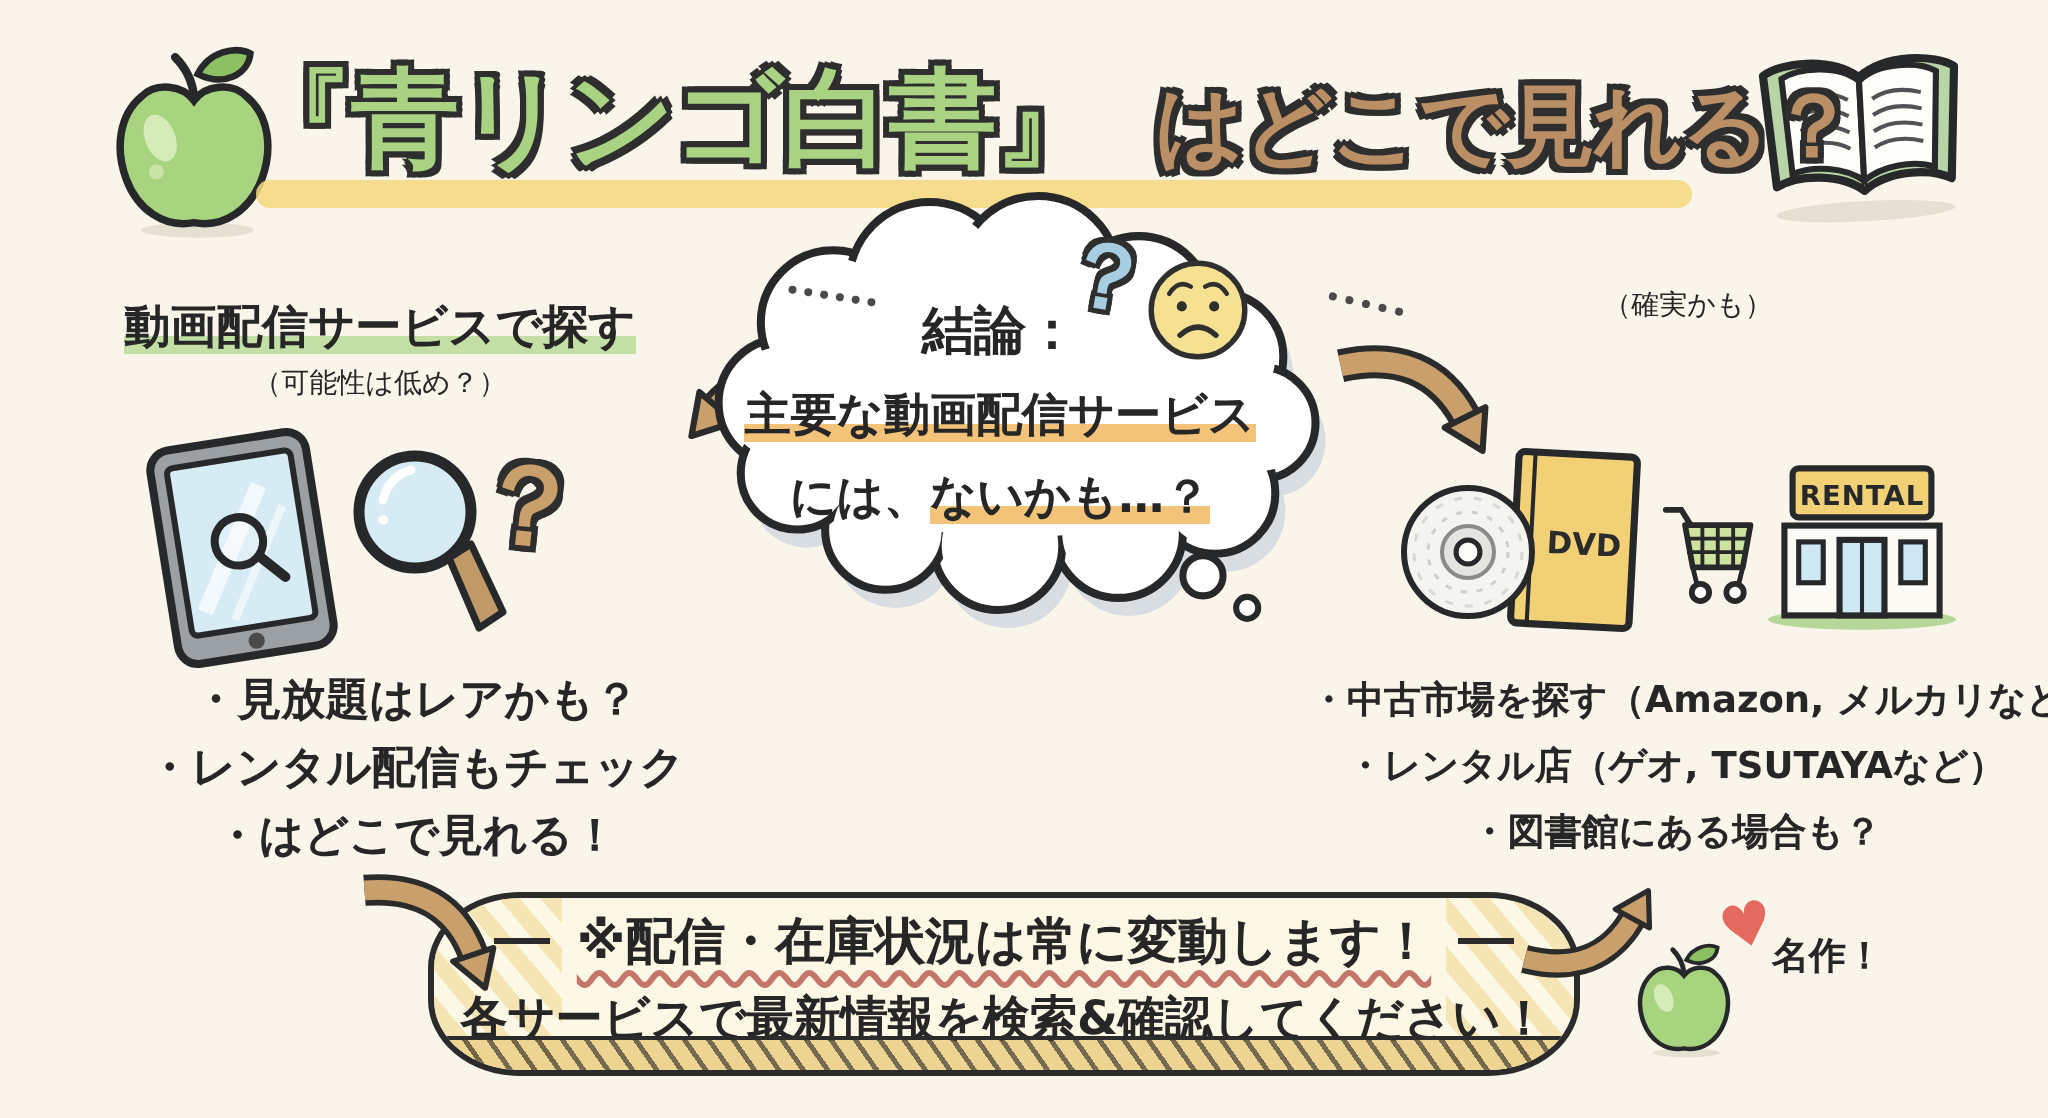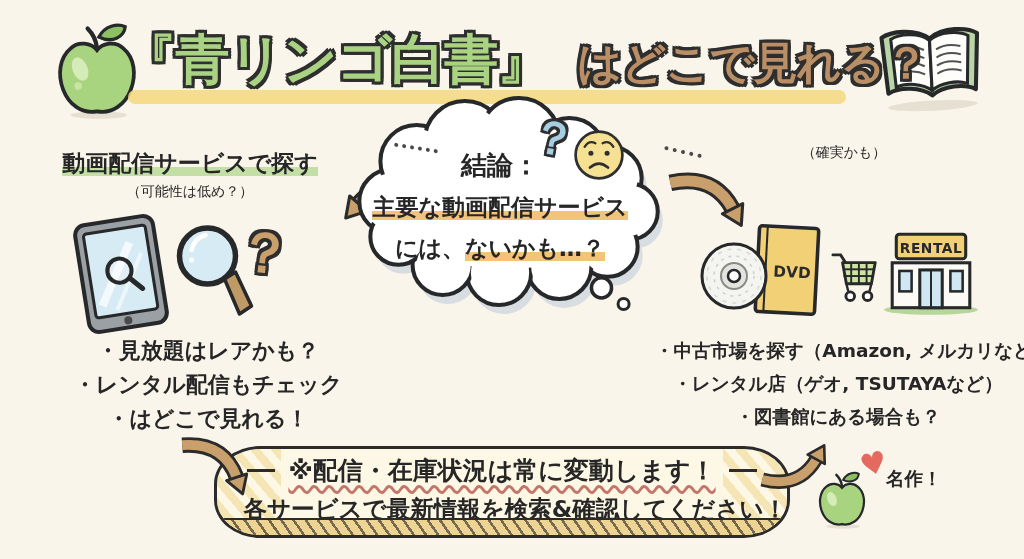--- a/index.html
+++ b/index.html
@@ -47,21 +47,21 @@
   .banner { left:214px; top:446px; width:576px; height:92px; background:var(--banner-cream,#fdf8e6);
             border:3.5px solid #2b2b2b; border-radius:46px / 38px; z-index:1; overflow:hidden; box-sizing:border-box; }
   .cap { position:absolute; top:0; bottom:0; width:64px;
          background:repeating-linear-gradient(50deg, rgba(240,216,148,.6) 0 8px, rgba(255,255,255,0) 8px 16px); }
   .cap.left{ left:0; } .cap.right{ right:0; }
   .banner-band { position:absolute; left:0; right:0; bottom:0; height:15px; border-top:2.5px solid #2b2b2b;
          background:repeating-linear-gradient(55deg, rgba(72,58,30,.75) 0 2.5px, var(--banner-yellow,#eed493) 2.5px 10px); }
   .banner-line1 { position:relative; margin-top:5px; display:flex; align-items:center; justify-content:center; gap:13px; font-size:25px; font-weight:bold; white-space:nowrap; }
   .banner-line1 .dash { width:28px; border-top:3.5px solid #2b2b2b; height:0; }
   .banner-line1 .wavy { text-decoration:underline wavy var(--wavy-red,#c4766a) 2.5px; text-underline-offset:6px; }
-  .banner-line2 { position:relative; text-align:right; font-size:23.5px; font-weight:bold; margin-top:6px; white-space:nowrap; }
+  .banner-line2 { position:relative; text-align:center; font-size:23.5px; font-weight:bold; margin-top:6px; white-space:nowrap; }
 
   
   .heart { left:860px; top:446px; font-size:30px; color:var(--heart-red,#e4695f); transform:rotate(-14deg); z-index:2; }
   .footer-text { left:886px; top:466px; font-size:18.5px; font-weight:bold; line-height:26px; z-index:2; white-space:nowrap; }
 
   svg { display:block; overflow:visible; }
 </style>
 </head>
 <body>
 

